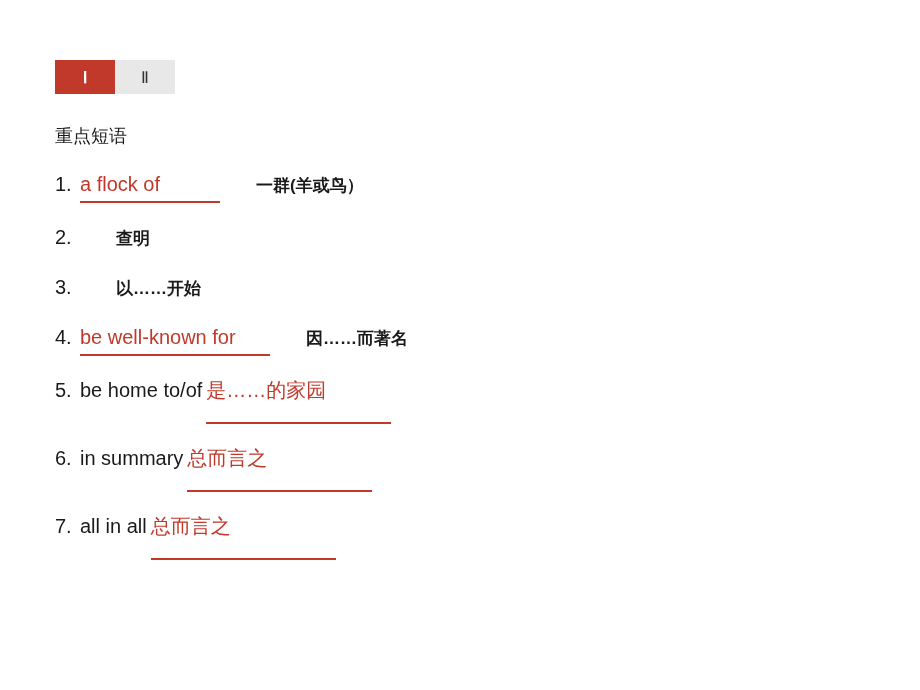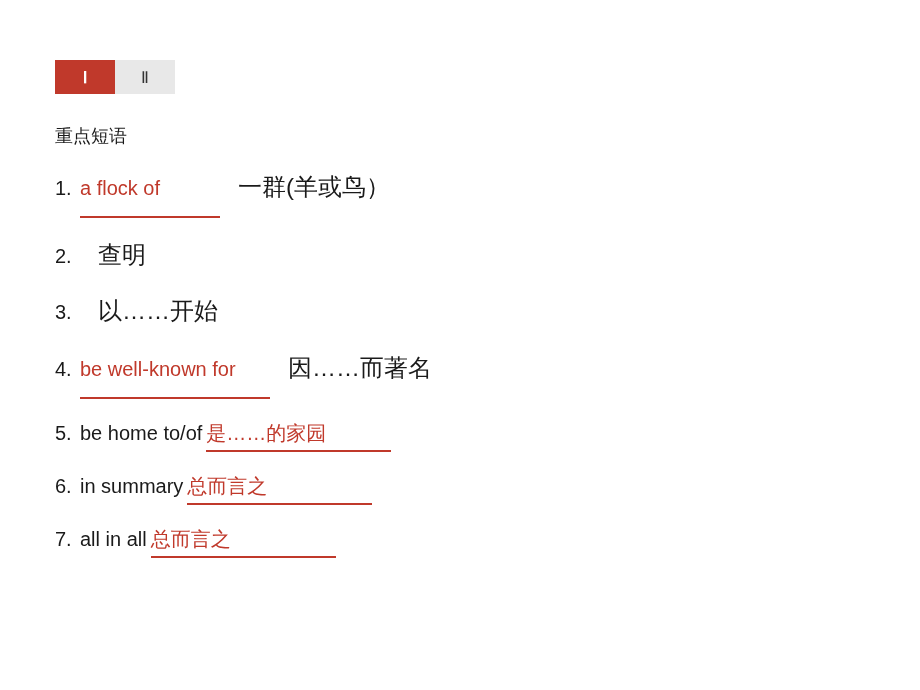--- a/index.html
+++ b/index.html
@@ -73,42 +73,43 @@
     .phrase-blank {
       display: inline-block;
       position: relative;
       min-width: 140px;
     }
 
     .phrase-blank-text {
       color: #c0392b;
       font-size: 20px;
       border-bottom: 2px solid #c0392b;
-      padding-bottom: 12px;
+      padding-bottom: 1px;
       display: inline-block;
       min-width: 140px;
     }
 
     .phrase-blank-text-wide {
       min-width: 190px;
     }
 
     .phrase-chinese {
       color: #1a1a1a;
-      font-size: 24px;
-      margin-left: 18px;
+      font-size: 17px;
+      margin-left: 36px;
       white-space: nowrap;
+      font-weight: bold;
     }
 
     .phrase-chinese-red {
       color: #c0392b;
       font-size: 20px;
       margin-left: 0;
       border-bottom: 2px solid #c0392b;
-      padding-bottom: 1px;
+      padding-bottom: 16px;
       display: inline-block;
       min-width: 185px;
     }
 
     .inline-label {
       color: #1a1a1a;
       font-size: 20px;
       margin-right: 4px;
     }
   </style>

